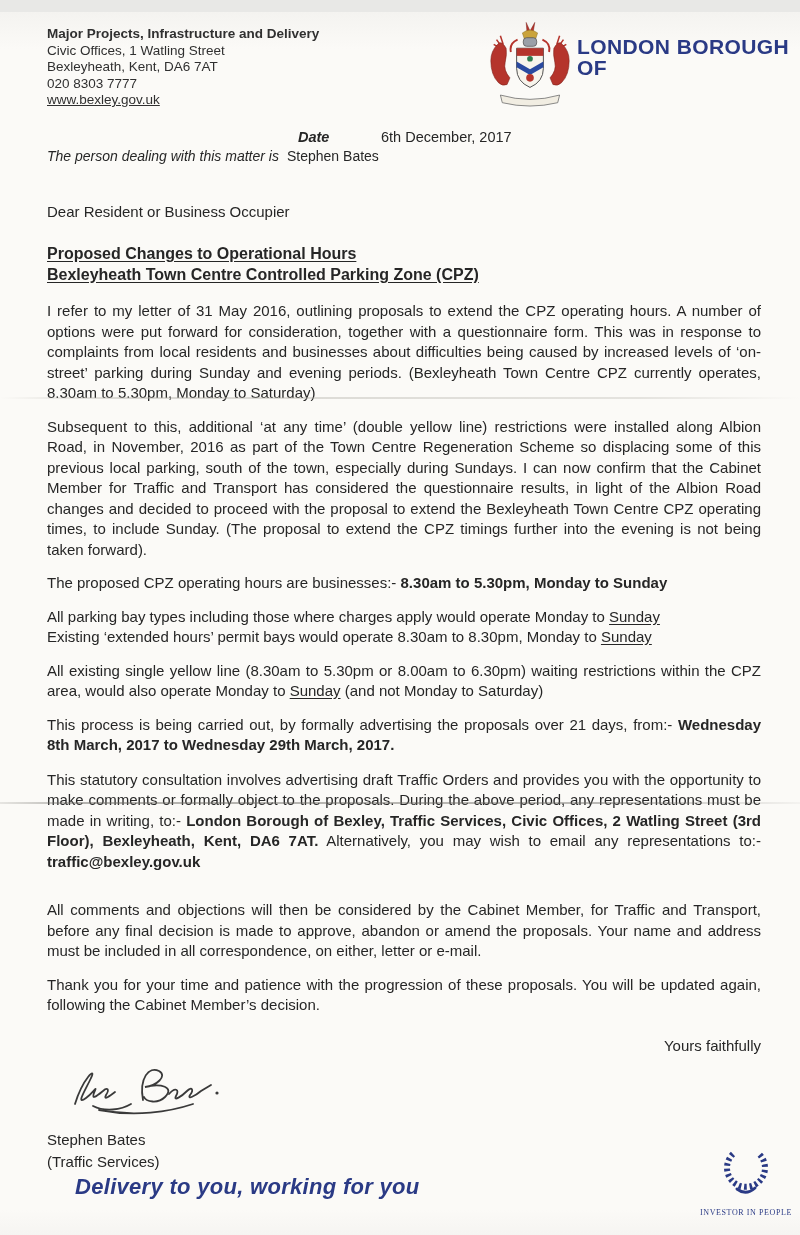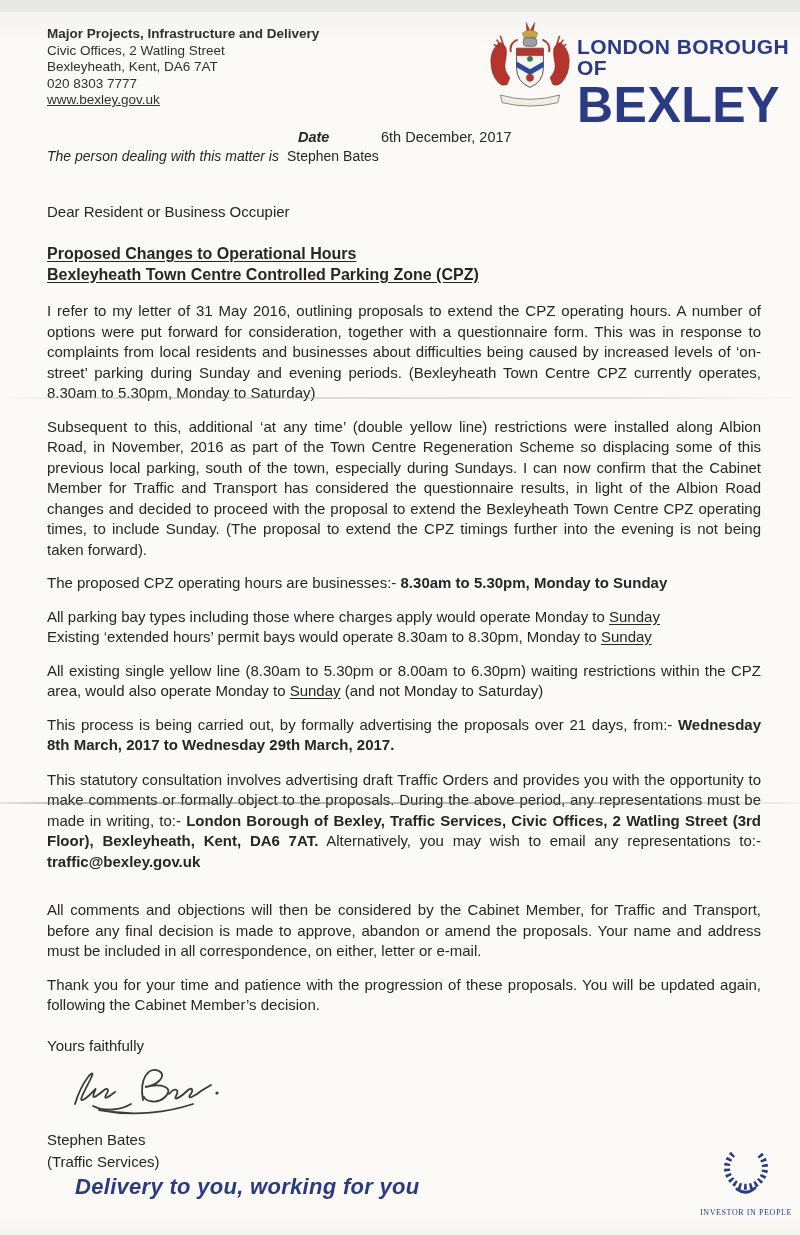--- a/index.html
+++ b/index.html
@@ -23,40 +23,40 @@
   .meta-person{position:absolute;left:47px;top:136px;font-size:14px;}
   .meta-person .lbl{display:inline-block;width:240px;font-style:italic;}
   .salutation{position:absolute;left:47px;top:191px;font-size:15px;}
   
   .letter{position:absolute;left:47px;top:231px;width:714px;font-size:15px;line-height:20.5px;}
   .subject{font-weight:bold;margin-bottom:16px;font-size:16px;line-height:21px;}
   .subject div{text-decoration:underline;text-underline-offset:2px;}
   .para{margin:0 0 13px 0;text-align:justify;}
   .para:nth-child(6){margin-bottom:14px;}
   .para:nth-child(7){margin-bottom:28px;}
-  .valediction{margin-top:20px;font-size:15px;}
+  .valediction{margin-top:20px;font-size:15px;text-align:right;}
   .signature{margin:4px 0 0 18px;}
   .signatory{font-size:15px;line-height:20px;margin-top:2px;}
   
   .fold{position:absolute;left:0;width:100%;pointer-events:none;}
   .fold1{top:385px;height:2px;background:linear-gradient(90deg,rgba(175,173,165,0),rgba(175,173,165,0.45) 15%,rgba(175,173,165,0.3) 80%,rgba(175,173,165,0));}
   .fold2{top:790px;height:2px;background:linear-gradient(90deg,rgba(110,108,102,0.15),rgba(110,108,102,0.5) 10%,rgba(110,108,102,0.45) 75%,rgba(110,108,102,0.05));}
   
   .tagline{position:absolute;left:75px;top:1162px;font-size:22px;font-weight:bold;font-style:italic;letter-spacing:0.3px;}
   .iip{position:absolute;left:698px;top:1133px;width:96px;text-align:center;}
   .iip-label{font-family:"Liberation Serif",serif;font-size:8px;letter-spacing:0.6px;margin-top:1px;}
 </style>
 </head>
 <body>
 
 <div class="page">
 
   <div class="sender">
     <div class="dept">Major Projects, Infrastructure and Delivery</div>
-    <div>Civic Offices, 2 Watling Street</div>
+    <div>Civic Offices, 1 Watling Street</div>
     <div>Bexleyheath, Kent, DA6 7AT</div>
     <div>020 8303 7777</div>
     <div class="web">www.bexley.gov.uk</div>
   </div>
 
   <svg class="crest" width="86" height="92" viewBox="0 0 90 95">
 
     <path d="M41,4 l4,9 l5,-9 l-2,12 h-6 z" fill="#b5342c" stroke="#7d2019" stroke-width="0.5"></path>
     <path d="M37,15 q8,-6 16,0 l-2,6 h-12 z" fill="#caa43c" stroke="#8a6d1f" stroke-width="0.5"></path>
 
@@ -75,21 +75,20 @@
     <path d="M31,31 h28 v8 h-28 z" fill="#b5342c"></path>
     <path d="M31,45 l14,8 l14,-8 v6 l-14,8 l-14,-8 z" fill="#2a4aa0"></path>
     <circle cx="45" cy="62" r="4" fill="#b5342c"></circle>
     <circle cx="45" cy="42" r="3" fill="#2e7d4f"></circle>
 
     <path d="M14,80 q31,9 62,0 l-2,8 q-29,7 -58,0 z" fill="#f1ede2" stroke="#666" stroke-width="0.8"></path>
   </svg>
 
   <div class="logo-text">
     <div class="logo-line1" style="color: rgb(42, 58, 133);">LONDON BOROUGH OF</div>
-    <div class="logo-line2" style="color: rgb(42, 58, 133);">BEXLEY</div>
   </div>
 
   <div class="meta-date">
     <span class="lbl">Date</span><span>6th December, 2017</span>
   </div>
   <div class="meta-person">
     <span class="lbl">The person dealing with this matter is</span><span>Stephen Bates</span>
   </div>
 
   <div class="salutation">Dear Resident or Business Occupier</div>

